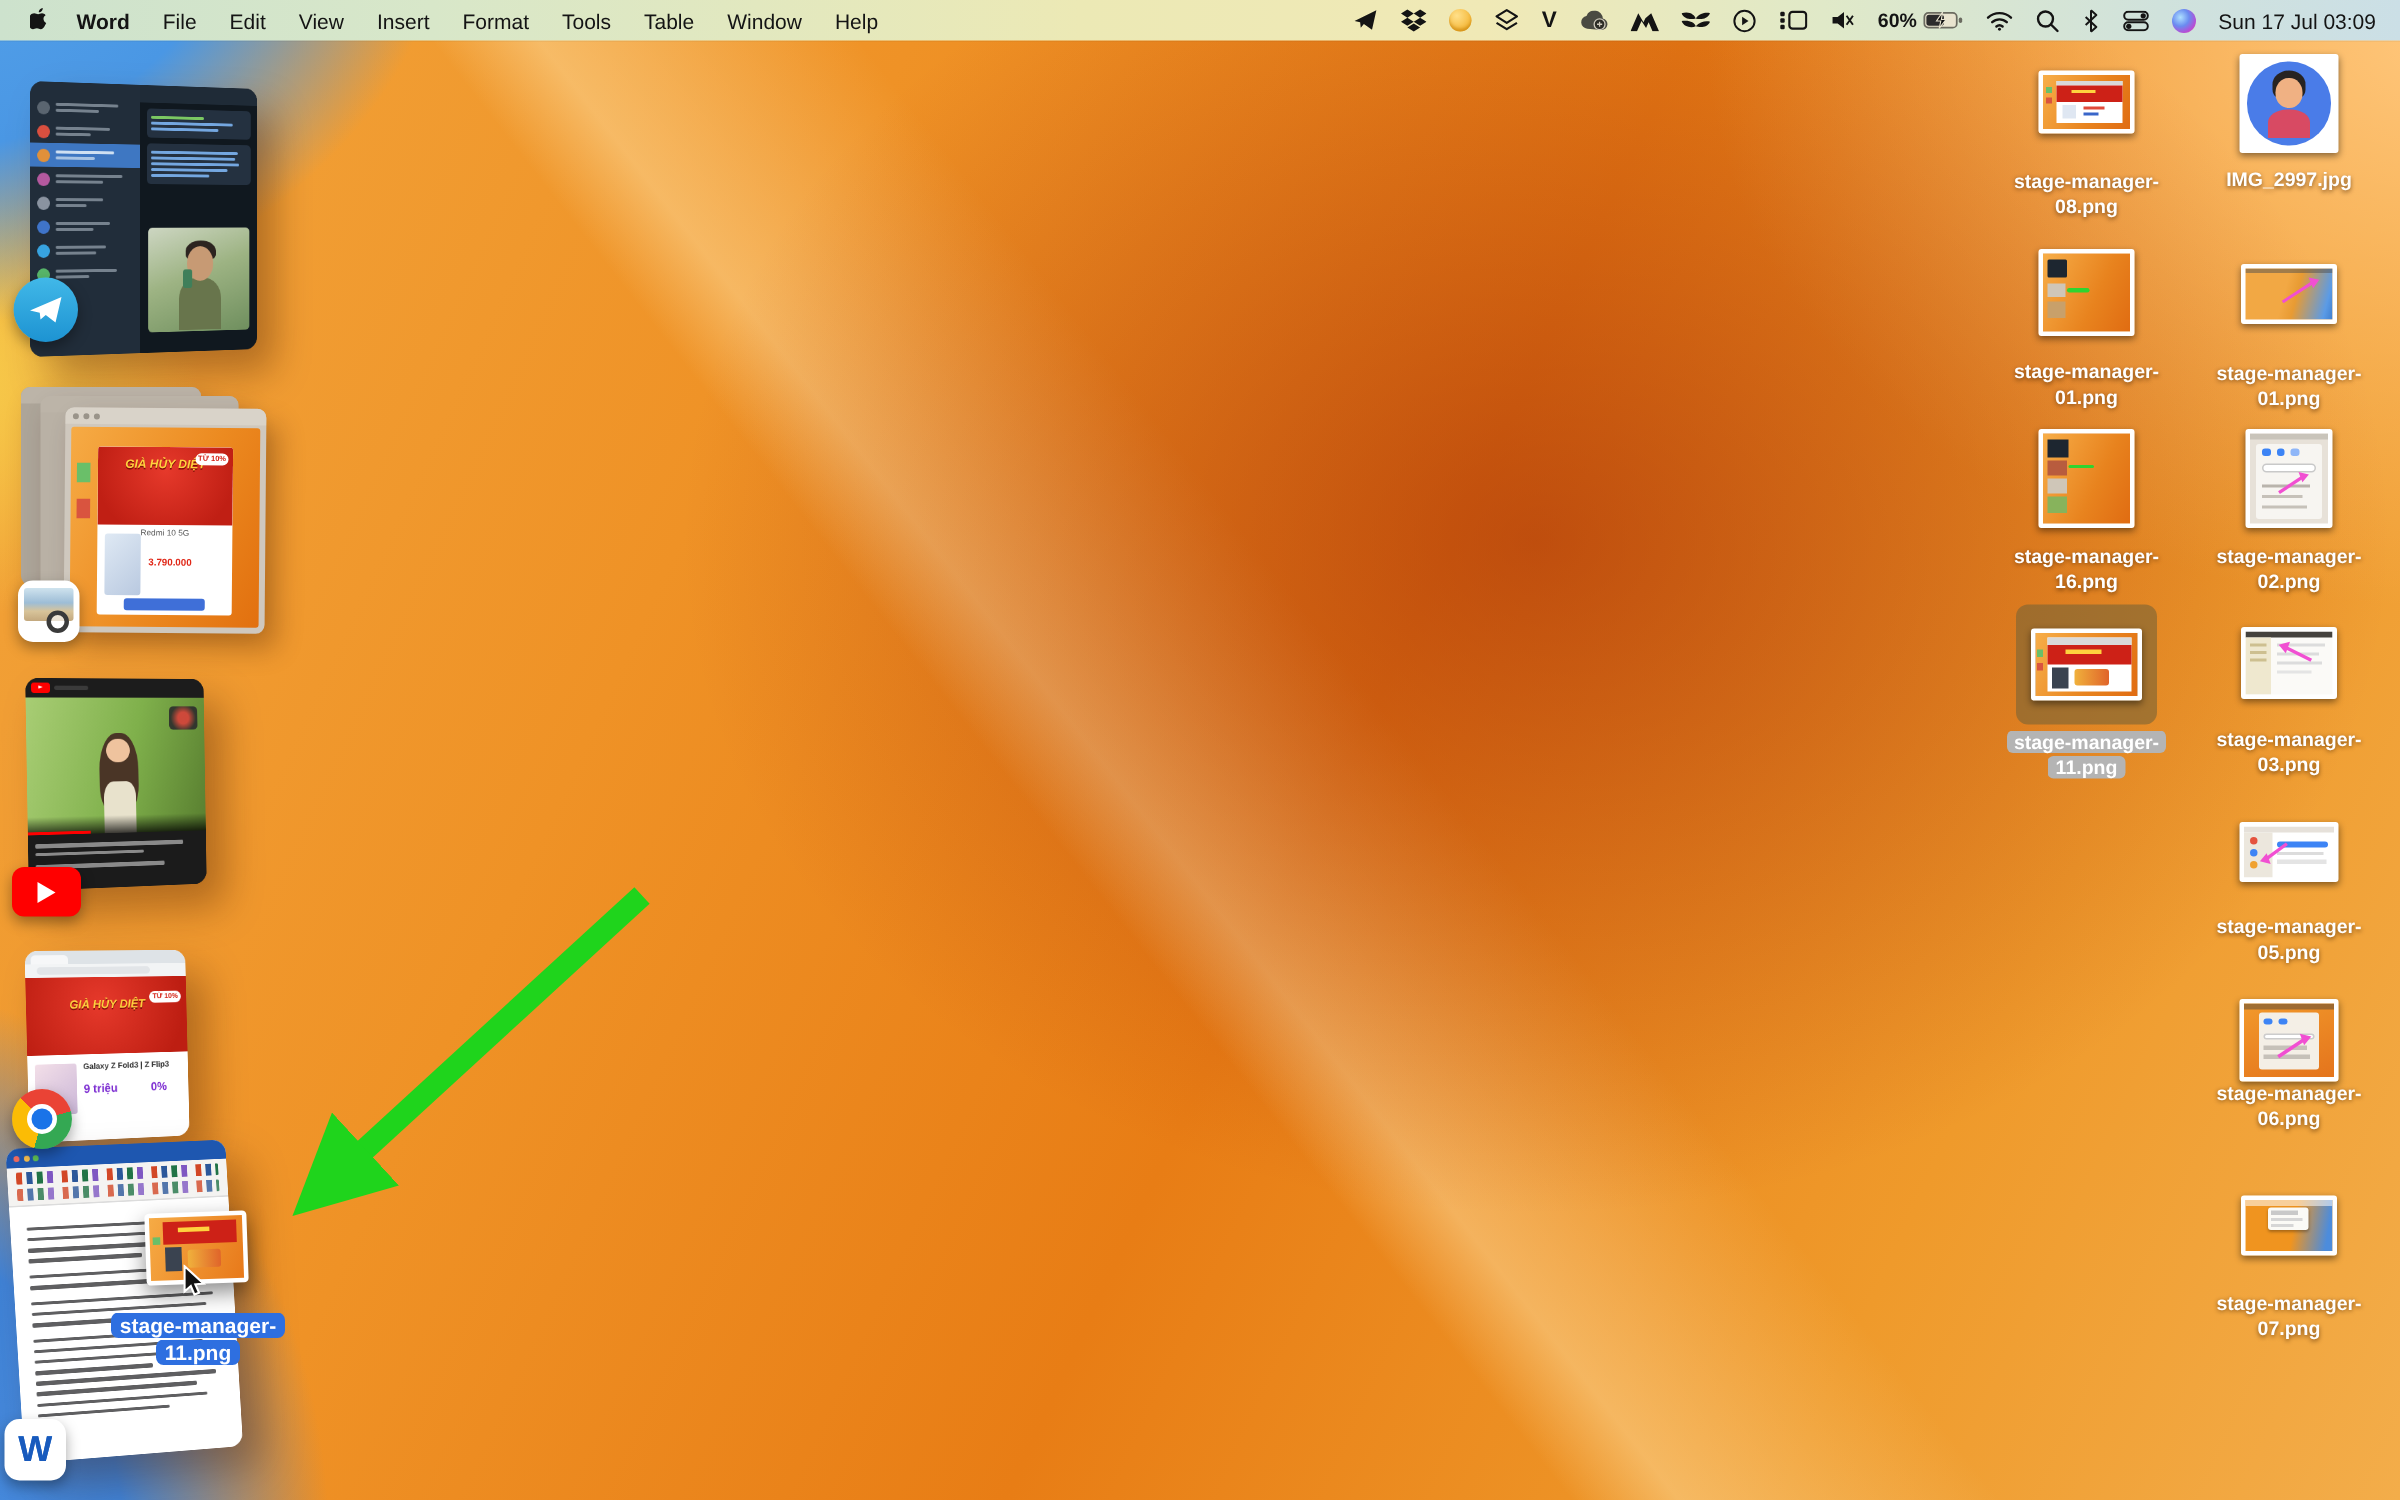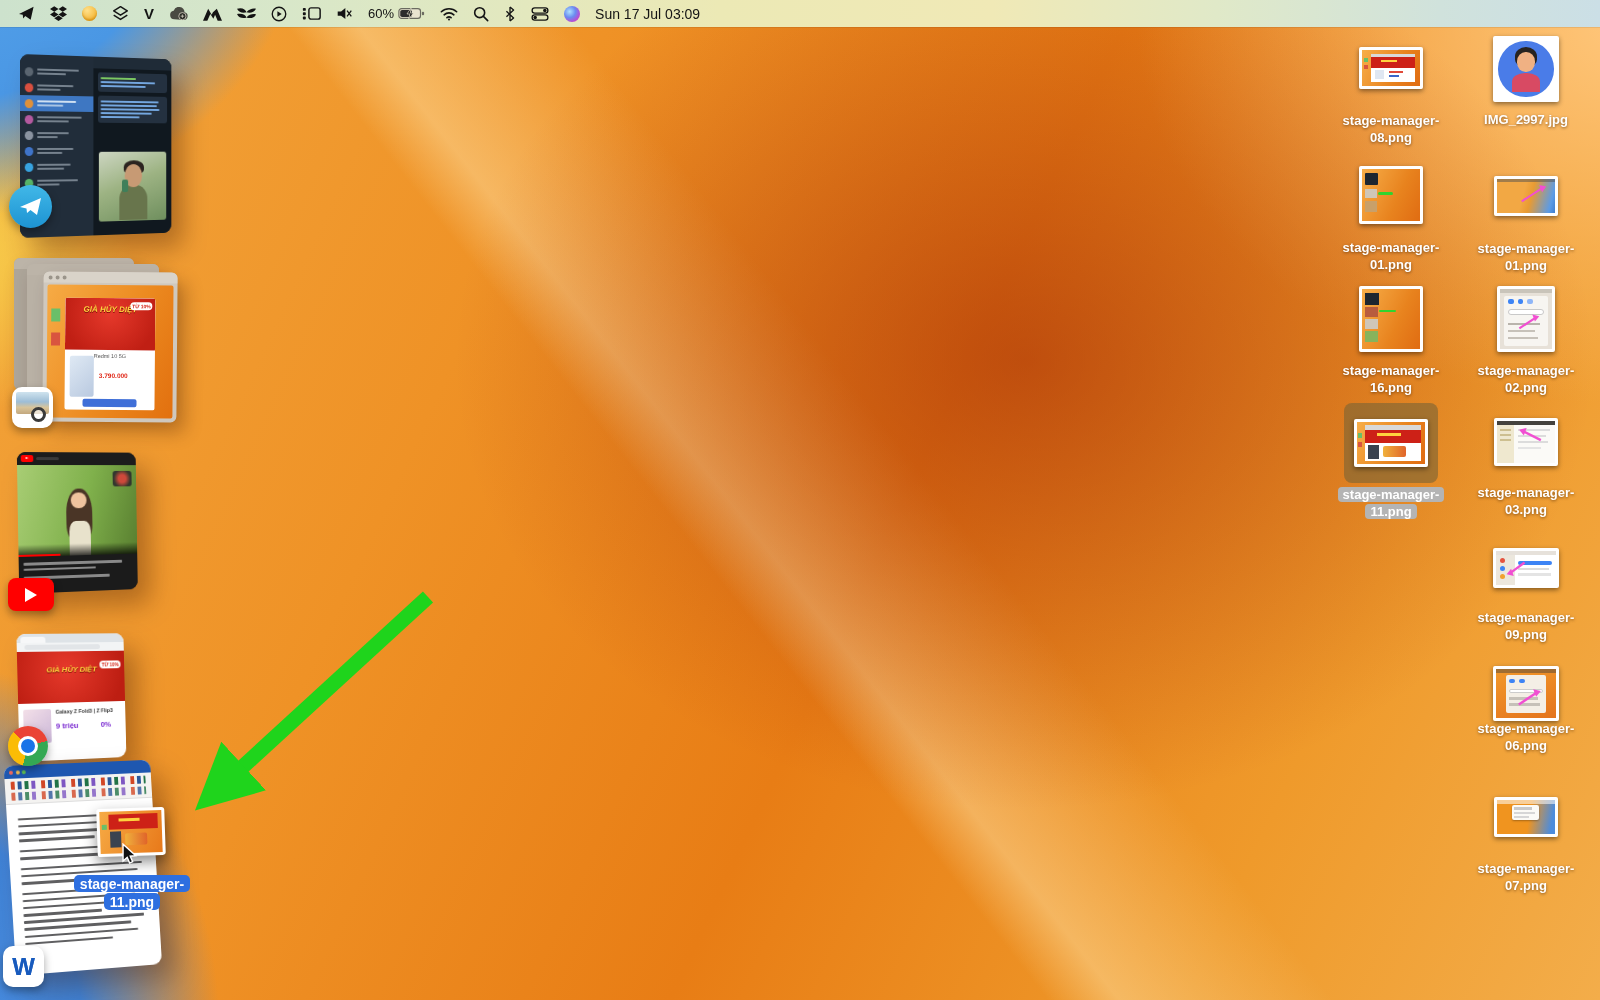--- a/index.html
+++ b/index.html
@@ -23,21 +23,21 @@
   .menubar { position:absolute; top:0; left:0; right:0; height:27px; z-index:40;
     display:flex; align-items:center; justify-content:space-between; padding:0 16px 0 18px;
     font-size:14px; color:#141414;
     background:linear-gradient(90deg,#cde2cd 0%,#d8e7c9 18%,#ece9b5 45%,#f0e9b6 62%,#e0e9c8 76%,#d0e2dc 90%,#cbdfe6 100%);
     box-shadow:0 0.5px 0 rgba(0,0,0,.15); }
   .menu-left { display:flex; align-items:center; }
   .menu-left .mi { padding:0 11px; white-space:nowrap; }
   .app-name { font-weight:bold; padding:0 12px; }
   .apple { display:flex; align-items:center; padding:0 6px 0 2px; }
   .menu-right { display:flex; align-items:center; gap:15px; }
-  .sic { display:flex; align-items:center; justify-content:center; height:18px; }
+  .sic { display:flex; align-items:center; justify-content:center; height:18px;font-weight:bold; }
   .emoji-dot { width:15px; height:15px; border-radius:50%; background:radial-gradient(circle at 35% 30%,#ffe08a,#f5b93b 70%,#e0a024); box-shadow:inset 0 -2px 2px rgba(190,120,0,.5); }
   .siri-dot { width:16px; height:16px; border-radius:50%; background:radial-gradient(circle at 35% 35%, #aee0ff, #6a8cf0 40%, #b44fd6 70%, #e8589a 95%); }
   .batt-pct { font-size:13px; margin-right:4px; }
   .clock { font-size:14px; white-space:nowrap; }
 
   
   .sm-card { position:absolute; border-radius:9px; overflow:hidden; box-shadow:14px 16px 28px rgba(60,20,0,.35); z-index:10; }
   .sm-badge { position:absolute; z-index:12; box-shadow:0 4px 9px rgba(0,0,0,.35); }
 
   .sm-telegram { left:20px; top:54px; width:168px; height:184px; background:#18222c;
@@ -164,20 +164,37 @@
 
   
   .mwin { background:#fff; } .mred { background:#cd2117; } .myel { background:#ffd23e; }
 </style>
 </head>
 <body>
 
 <div class="wallpaper"></div>
 
 <div class="menubar">
+  <div class="menu-left">
+    <span class="apple">
+      <svg width="14" height="17" viewBox="0 0 17 20">
+          <path fill="#141414" d="M12.6 0c.1 1.1-.3 2.2-1 3-.7.9-1.8 1.5-2.9 1.4-.1-1 .4-2.1 1-2.8C10.4.8 11.6.1 12.6 0zM16 15c-.5 1.2-.8 1.7-1.5 2.8-.9 1.5-2.3 3.3-3.9 3.3-1.5 0-1.9-1-3.8-1-2 0-2.4 1-3.9 1-1.7 0-2.9-1.6-3.9-3.1C-1.7 14-2 9.6.3 7.2c1-1.2 2.4-1.9 3.8-1.9 1.6 0 2.6 1 3.9 1 1.3 0 2-1 3.9-1 1.2 0 2.6.7 3.5 1.9-3.1 1.7-2.6 6.1.6 7.8z" transform="scale(.82)"></path>
+        </svg>
+    </span>
+    <span class="mi app-name">Word</span>
+    <span class="mi">File</span>
+    <span class="mi">Edit</span>
+    <span class="mi">View</span>
+    <span class="mi">Insert</span>
+    <span class="mi">Format</span>
+    <span class="mi">Tools</span>
+    <span class="mi">Table</span>
+    <span class="mi">Window</span>
+    <span class="mi">Help</span>
+  </div>
   <div class="menu-right">
     <span class="sic" title="telegram-icon">
         <svg width="17" height="15" viewBox="0 0 20 18">
           <path fill="#141414" d="M1 9.5 18.5 1 15 16.5 8.5 12 6 15l-.5-4.5z"></path>
         </svg>
       </span>
     <span class="sic" title="dropbox-icon">
         <svg width="17" height="16" viewBox="0 0 20 18">
           <path fill="#141414" d="M5 0l5 3.2L5 6.4 0 3.2zM15 0l5 3.2-5 3.2-5-3.2zM0 9.6l5-3.2 5 3.2-5 3.2zM15 6.4l5 3.2-5 3.2-5-3.2zM5 14l5-3.1 5 3.1-5 3.3z"></path>
         </svg>
@@ -613,21 +630,21 @@
     <i style="left:6%;top:45%;width:5px;height:5px;border-radius:50%;background:#3d84f5"></i>
     <i style="left:6%;top:68%;width:5px;height:5px;border-radius:50%;background:#f0a12f"></i>
     <i style="left:36%;top:28%;width:58%;height:13%;background:#3d84f5;border-radius:2px"></i>
     <i style="left:36%;top:50%;width:52%;height:7%;background:#dcdcdc"></i>
     <i style="left:36%;top:66%;width:55%;height:7%;background:#e4e4e4"></i>
     <svg class="pink-arrow" style="left:12%;top:15%;width:45%;height:70%" viewBox="0 0 60 40">
         <line x1="48" y1="8" x2="18" y2="30" stroke="#f14fd2" stroke-width="5"></line>
         <path d="M24 38 8 34 18 22z" fill="#f14fd2"></path>
       </svg>
   </div>
-  <div class="dlabel" style="margin-top:22px">stage-manager-09.png</div>
+  <div class="dlabel" style="margin-top:22px">stage-manager-05.png</div>
 </div>
 
 <div class="dicon" style="left:1464px;top:666px">
   <div class="thumb" style="width:66px;height:55px;background:linear-gradient(160deg,#f2992b,#e4741c)">
     <i style="left:0;top:0;width:100%;height:8%;background:rgba(60,60,60,.45)"></i>
     <i style="left:16%;top:12%;width:68%;height:78%;background:#f4efe6;border-radius:2px"></i>
     <i style="left:22%;top:20%;width:10%;height:9%;background:#3d84f5;border-radius:2px"></i>
     <i style="left:38%;top:20%;width:10%;height:9%;background:#3d84f5;border-radius:2px"></i>
     <i style="left:22%;top:40%;width:56%;height:8%;background:#fff;border:1px solid #ccc;border-radius:3px"></i>
     <i style="left:22%;top:58%;width:48%;height:5%;background:#c6c1b9"></i>

